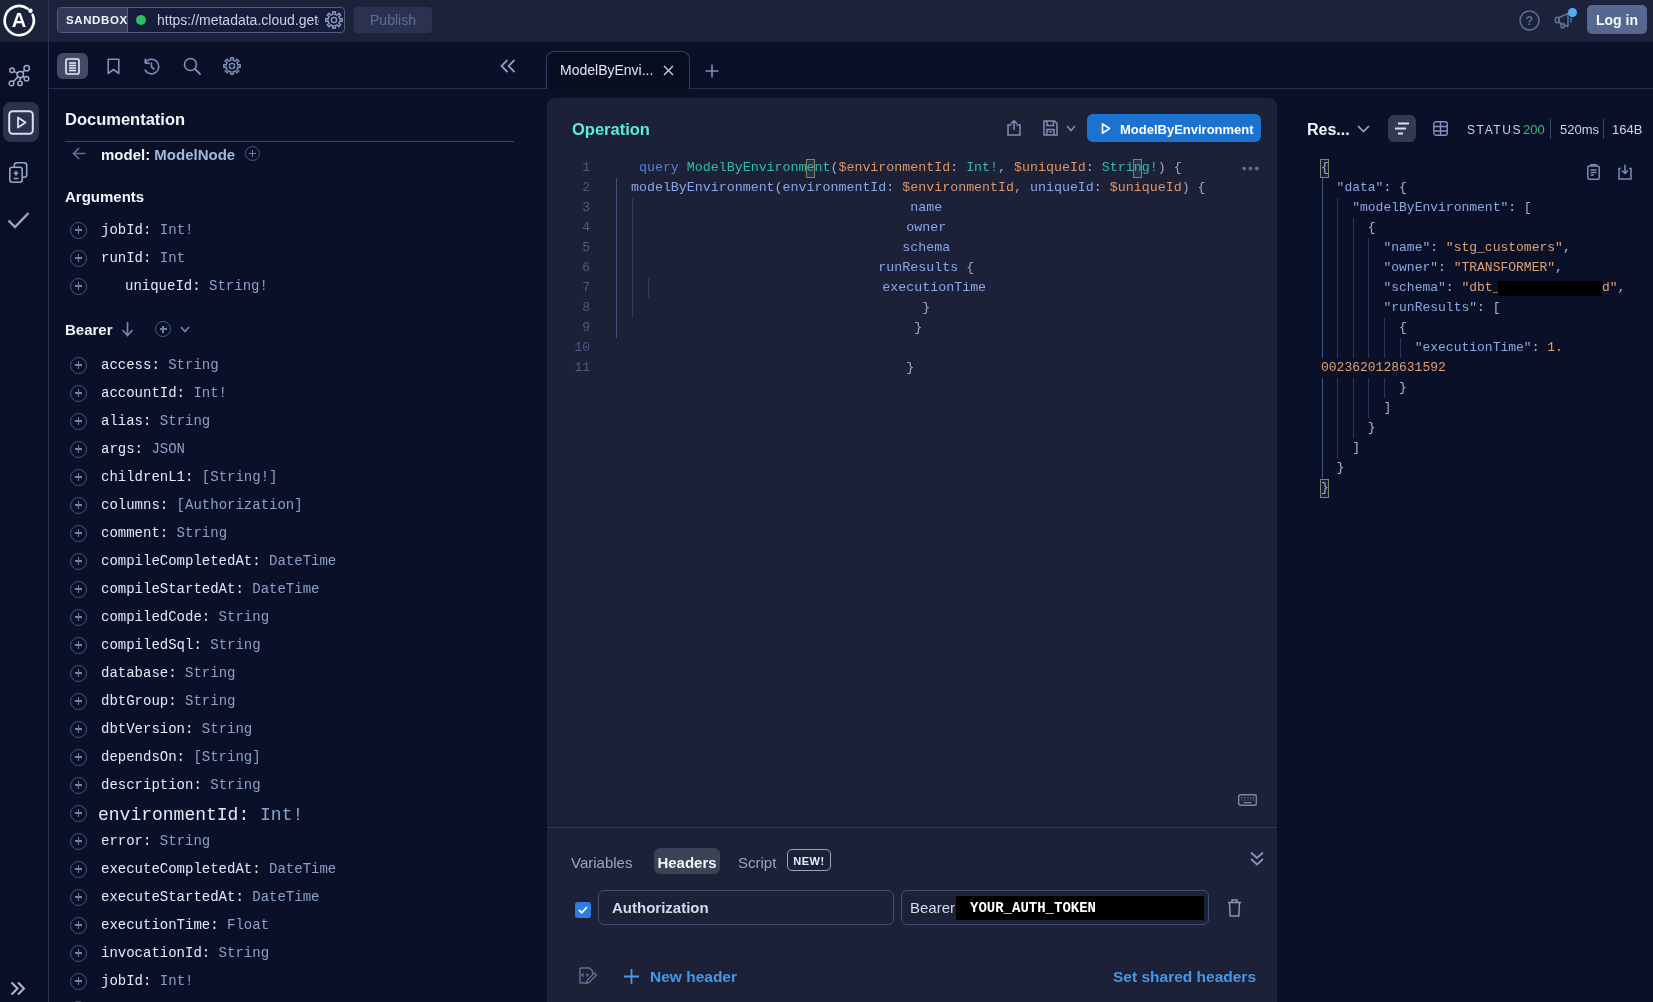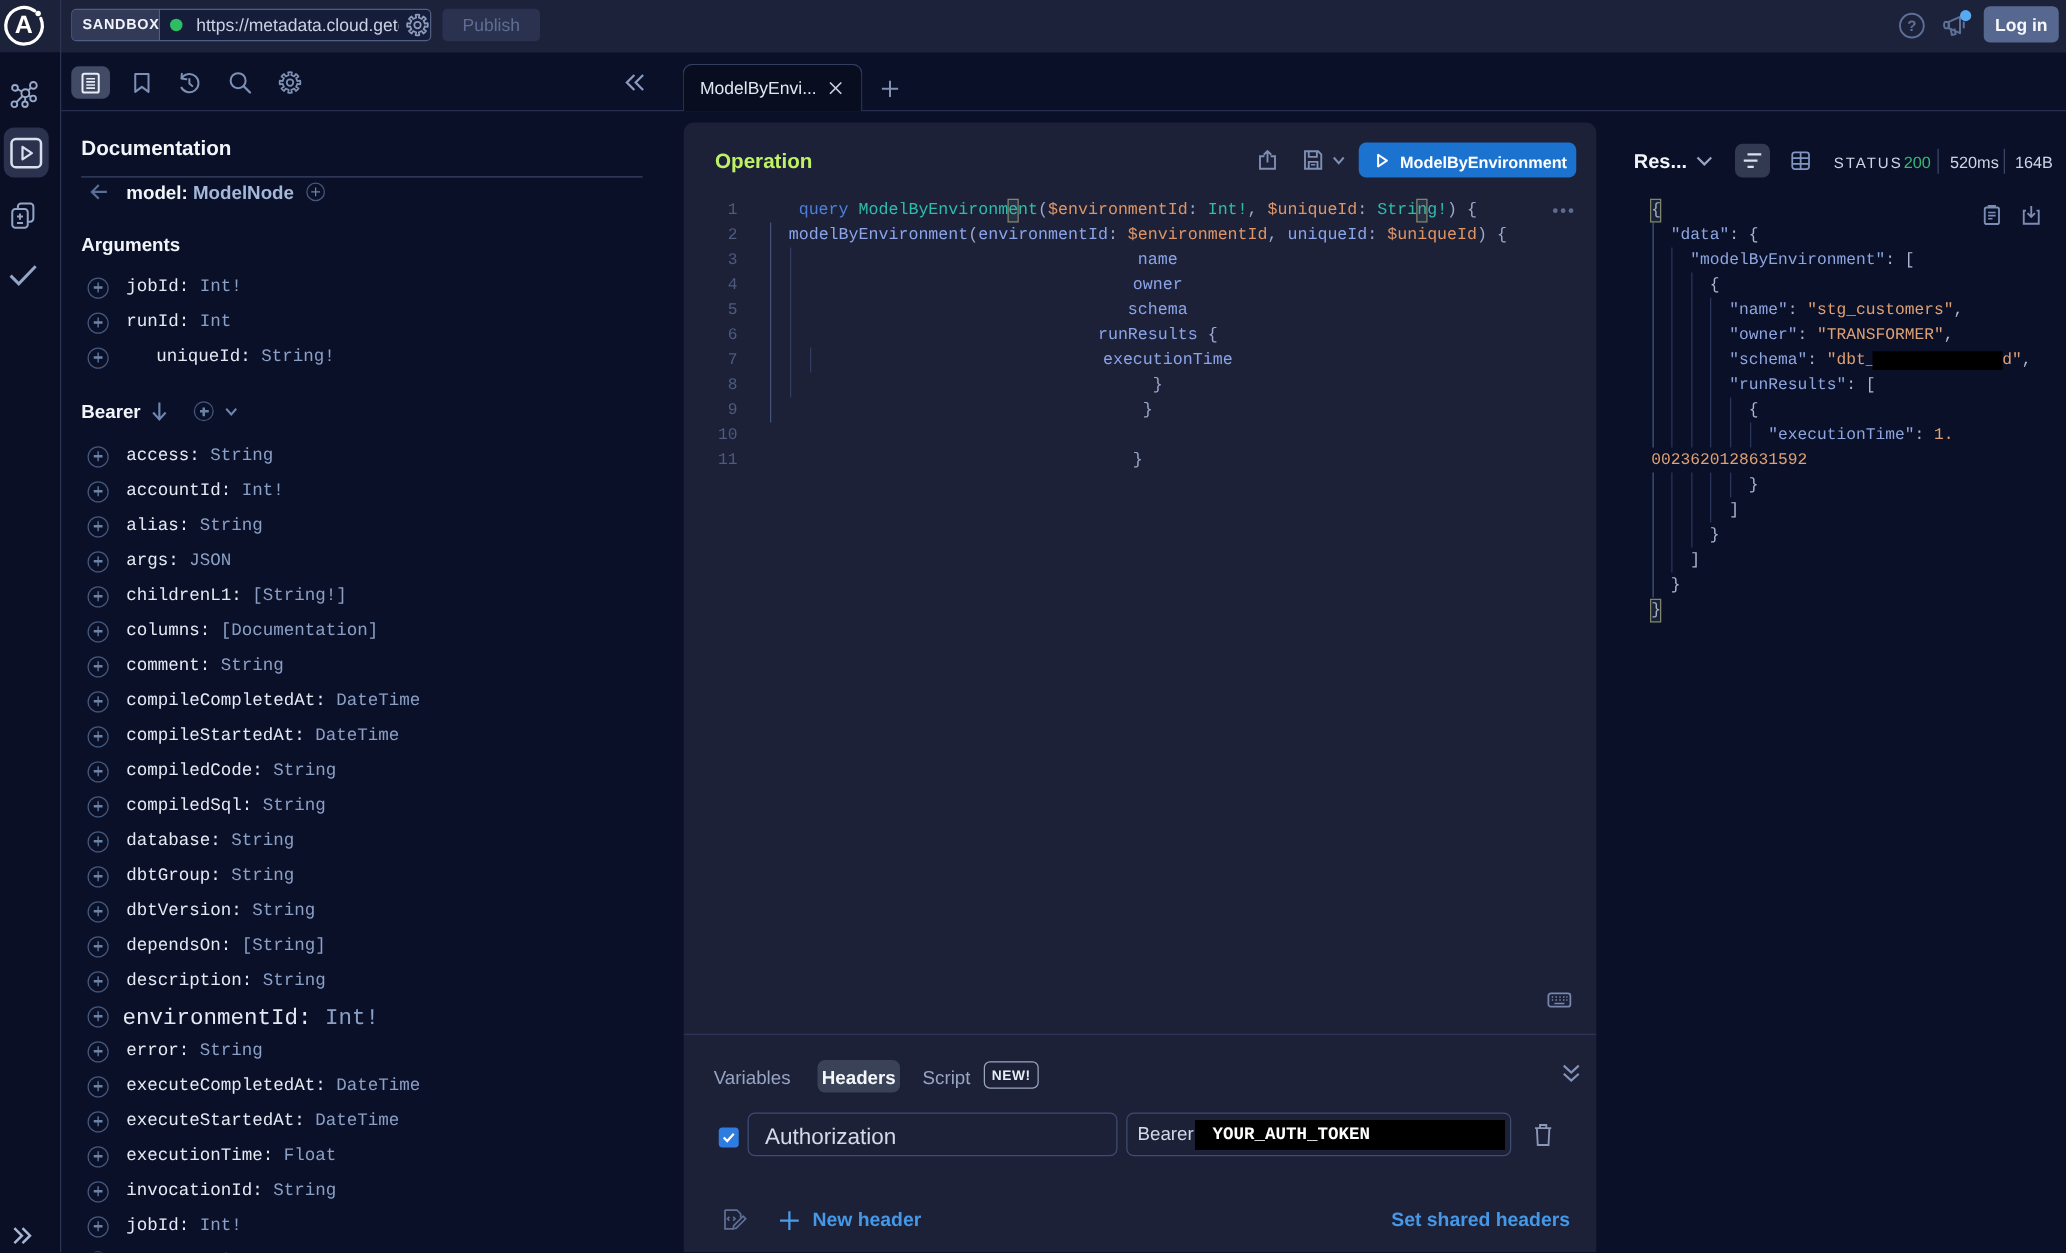--- a/index.html
+++ b/index.html
@@ -149,21 +149,21 @@
     <div class="abs mono" style="left:101px;top:357px;font-size:14px;color:#e4eaf4;white-space:pre;">access:<span style="color:#8ba0c6"> String</span></div>
 <div class="plusc" style="left:70px;top:384.5px;width:17px;height:17px;"></div>
     <div class="abs mono" style="left:101px;top:385px;font-size:14px;color:#e4eaf4;white-space:pre;">accountId:<span style="color:#8ba0c6"> Int!</span></div>
 <div class="plusc" style="left:70px;top:412.5px;width:17px;height:17px;"></div>
     <div class="abs mono" style="left:101px;top:413px;font-size:14px;color:#e4eaf4;white-space:pre;">alias:<span style="color:#8ba0c6"> String</span></div>
 <div class="plusc" style="left:70px;top:440.5px;width:17px;height:17px;"></div>
     <div class="abs mono" style="left:101px;top:441px;font-size:14px;color:#e4eaf4;white-space:pre;">args:<span style="color:#8ba0c6"> JSON</span></div>
 <div class="plusc" style="left:70px;top:468.5px;width:17px;height:17px;"></div>
     <div class="abs mono" style="left:101px;top:469px;font-size:14px;color:#e4eaf4;white-space:pre;">childrenL1:<span style="color:#8ba0c6"> [String!]</span></div>
 <div class="plusc" style="left:70px;top:496.5px;width:17px;height:17px;"></div>
-    <div class="abs mono" style="left:101px;top:497px;font-size:14px;color:#e4eaf4;white-space:pre;">columns:<span style="color:#8ba0c6"> [Documentation]</span></div>
+    <div class="abs mono" style="left:101px;top:497px;font-size:14px;color:#e4eaf4;white-space:pre;">columns:<span style="color:#8ba0c6"> [Authorization]</span></div>
 <div class="plusc" style="left:70px;top:524.5px;width:17px;height:17px;"></div>
     <div class="abs mono" style="left:101px;top:525px;font-size:14px;color:#e4eaf4;white-space:pre;">comment:<span style="color:#8ba0c6"> String</span></div>
 <div class="plusc" style="left:70px;top:552.5px;width:17px;height:17px;"></div>
     <div class="abs mono" style="left:101px;top:553px;font-size:14px;color:#e4eaf4;white-space:pre;">compileCompletedAt:<span style="color:#8ba0c6"> DateTime</span></div>
 <div class="plusc" style="left:70px;top:580.5px;width:17px;height:17px;"></div>
     <div class="abs mono" style="left:101px;top:581px;font-size:14px;color:#e4eaf4;white-space:pre;">compileStartedAt:<span style="color:#8ba0c6"> DateTime</span></div>
 <div class="plusc" style="left:70px;top:608.5px;width:17px;height:17px;"></div>
     <div class="abs mono" style="left:101px;top:609px;font-size:14px;color:#e4eaf4;white-space:pre;">compiledCode:<span style="color:#8ba0c6"> String</span></div>
 <div class="plusc" style="left:70px;top:636.5px;width:17px;height:17px;"></div>
     <div class="abs mono" style="left:101px;top:637px;font-size:14px;color:#e4eaf4;white-space:pre;">compiledSql:<span style="color:#8ba0c6"> String</span></div>
@@ -198,21 +198,21 @@
 <div class="abs" style="left:560px;top:62px;font-size:14px;color:#e2e7f1;">ModelByEnvi...</div>
 <svg class="abs" style="left:663px;top:65px;" width="11" height="11" viewBox="0 0 11 11">
   <path d="M1 1 L10 10 M10 1 L1 10" stroke="#c7d0e2" stroke-width="1.4"></path>
 </svg>
 <svg class="abs" style="left:705px;top:64px;" width="14" height="14" viewBox="0 0 14 14">
   <path d="M7 0.5 L7 13.5 M0.5 7 L13.5 7" stroke="#8091b4" stroke-width="1.6"></path>
 </svg>
 
 <div class="abs" style="left:547px;top:98px;width:730px;height:904px;background:#1c2138;border-radius:8px 8px 0 0;"></div>
 
-<div class="abs" style="left:572px;top:120px;font-size:16.5px;font-weight:bold;color:#bef264;">Operation</div>
+<div class="abs" style="left:572px;top:120px;font-size:16.5px;font-weight:bold;color:#5eead4;">Operation</div>
 <svg class="abs" style="left:1007px;top:120px;" width="14" height="16" viewBox="0 0 14 16">
   <g fill="none" stroke="#7e8fb3" stroke-width="1.5">
     <path d="M4.5 5 L1 5 L1 15 L13 15 L13 5 L9.5 5"></path>
     <path d="M7 10 L7 1 M4 3.8 L7 0.8 L10 3.8"></path>
   </g>
 </svg>
 <svg class="abs" style="left:1043px;top:120px;" width="15" height="16" viewBox="0 0 15 16">
   <g fill="none" stroke="#7e8fb3" stroke-width="1.5">
     <path d="M1 1 L11.5 1 L14 3.5 L14 15 L1 15 Z"></path>
     <path d="M4 1 L4 5.5 L10.5 5.5 L10.5 1"></path>
@@ -277,21 +277,21 @@
     <path d="M1 1.5 L7 7 L13 1.5"></path>
     <path d="M1 8 L7 13.5 L13 8"></path>
   </g>
 </svg>
 
 <div class="abs" style="left:575px;top:902px;width:16px;height:16px;background:#2e7ce0;border-radius:3px;"></div>
 <svg class="abs" style="left:578px;top:906px;" width="10" height="8" viewBox="0 0 10 8">
   <path d="M1 4 L3.8 6.8 L9 1" fill="none" stroke="#ffffff" stroke-width="1.8"></path>
 </svg>
 <div class="abs" style="left:598px;top:890px;width:296px;height:35px;border:1px solid #3e4c70;border-radius:6px;"></div>
-<div class="abs" style="left:612px;top:899px;font-size:18px;color:#d3dae8;">Authorization</div>
+<div class="abs" style="left:612px;top:899px;font-size:15px;color:#d3dae8;font-weight:bold;">Authorization</div>
 <div class="abs" style="left:901px;top:890px;width:308px;height:35px;border:1px solid #3e4c70;border-radius:6px;"></div>
 <div class="abs" style="left:910px;top:899px;font-size:15px;color:#d3dae8;">Bearer</div>
 <div class="abs" style="left:956px;top:896px;width:248px;height:24px;background:#000000;"></div>
 <div class="abs mono" style="left:970px;top:900px;font-size:14px;font-weight:bold;color:#ffffff;">YOUR_AUTH_TOKEN</div>
 <svg class="abs" style="left:1227px;top:899px;" width="15" height="18" viewBox="0 0 15 18">
   <g fill="none" stroke="#8a97b5" stroke-width="1.5">
     <path d="M1 3.5 L14 3.5 M5 3.5 L5 1 L10 1 L10 3.5"></path>
     <path d="M2.5 3.5 L3.2 17 L11.8 17 L12.5 3.5"></path>
   </g>
 </svg>

